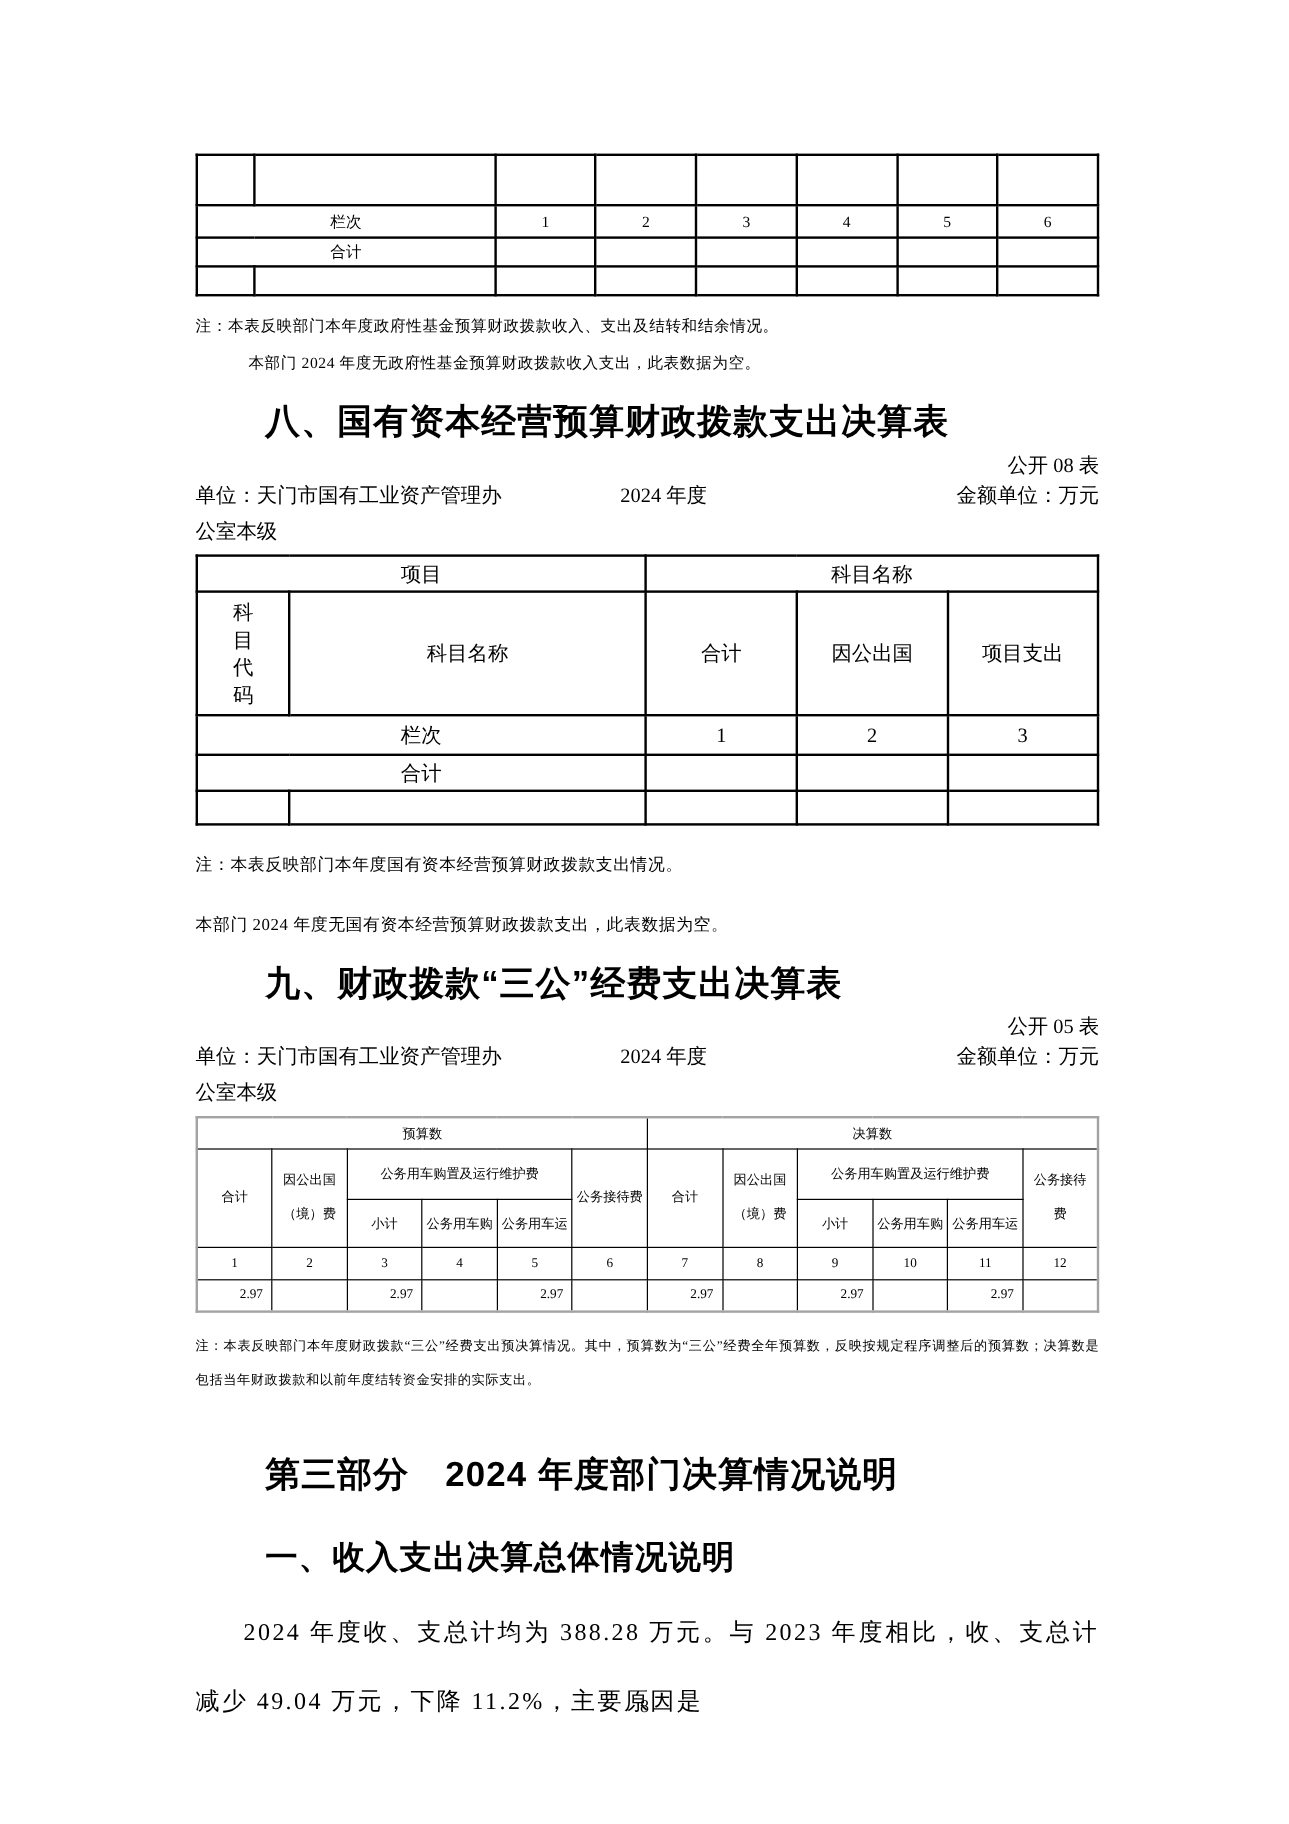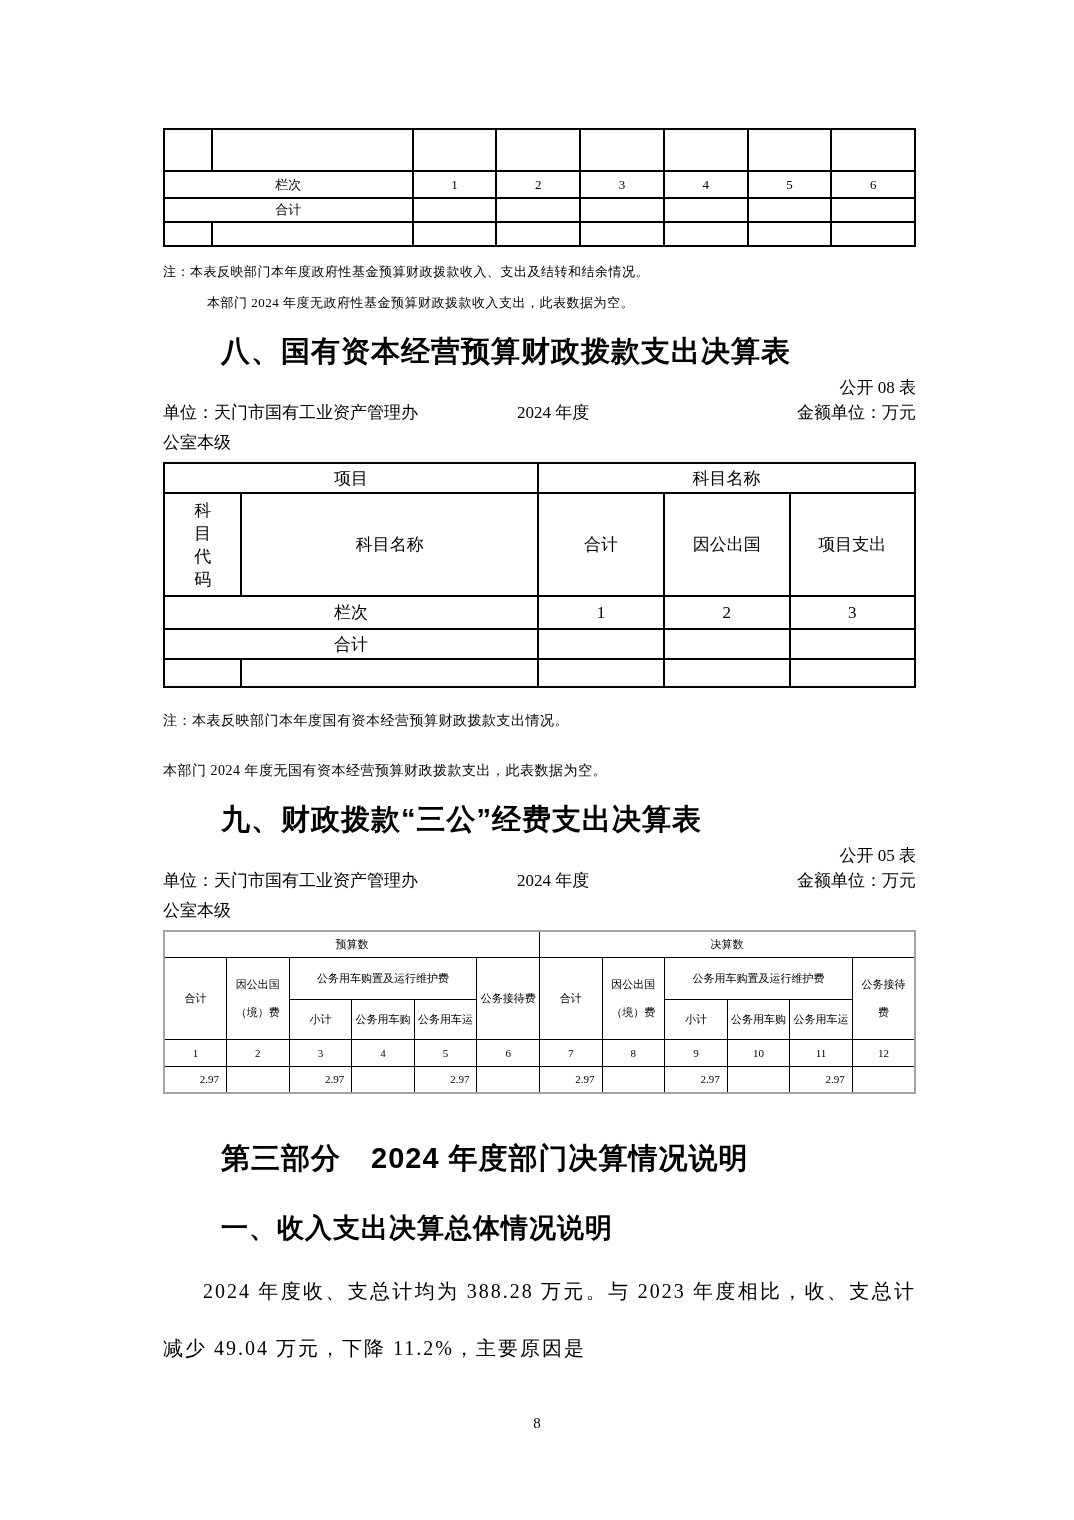--- a/index.html
+++ b/index.html
@@ -262,20 +262,21 @@
       <td>2.97</td>
       <td></td>
       <td>2.97</td>
       <td></td>
       <td>2.97</td>
       <td></td>
     </tr>
   </tbody>
     </table>
 
+  <div class="note-xs">注：本表反映部门本年度财政拨款“三公”经费支出预决算情况。其中，预算数为“三公”经费全年预算数，反映按规定程序调整后的预算数；决算数是包括当年财政拨款和以前年度结转资金安排的实际支出。</div>
 
   <h1 class="part-heading">第三部分　2024 年度部门决算情况说明</h1>
   <h2 class="sub-heading">一、收入支出决算总体情况说明</h2>
   <p class="body-para">2024 年度收、支总计均为 388.28 万元。与 2023 年度相比，收、支总计减少 49.04 万元，下降 11.2%，主要原因是</p>
 
 </div>
 
 <div class="page-num">8</div>
 
 </body></html>

